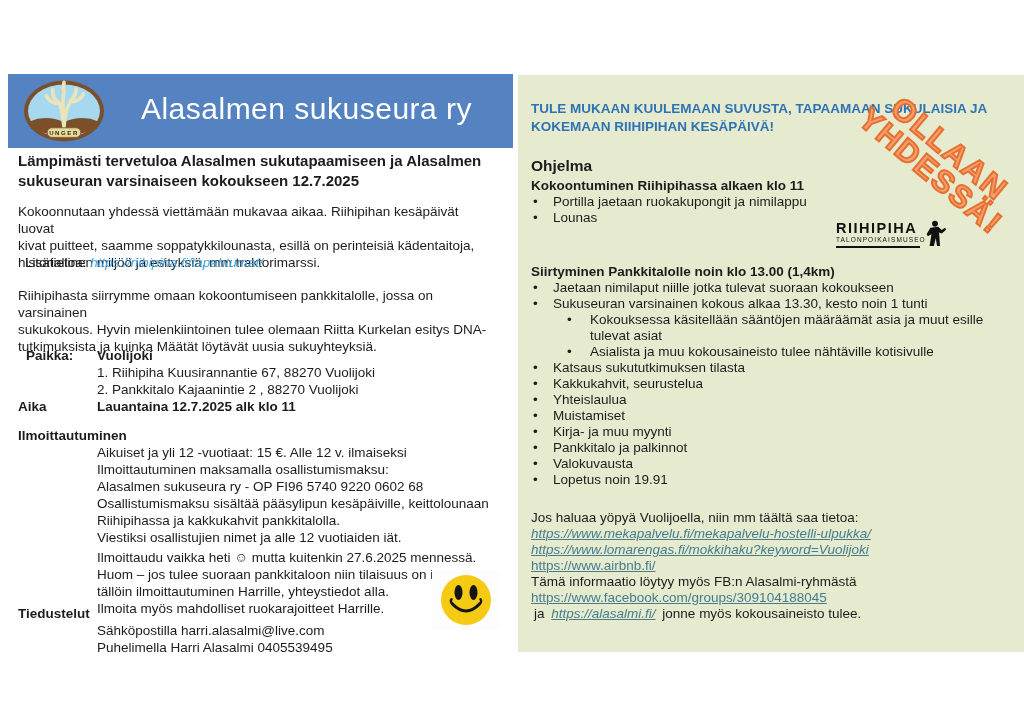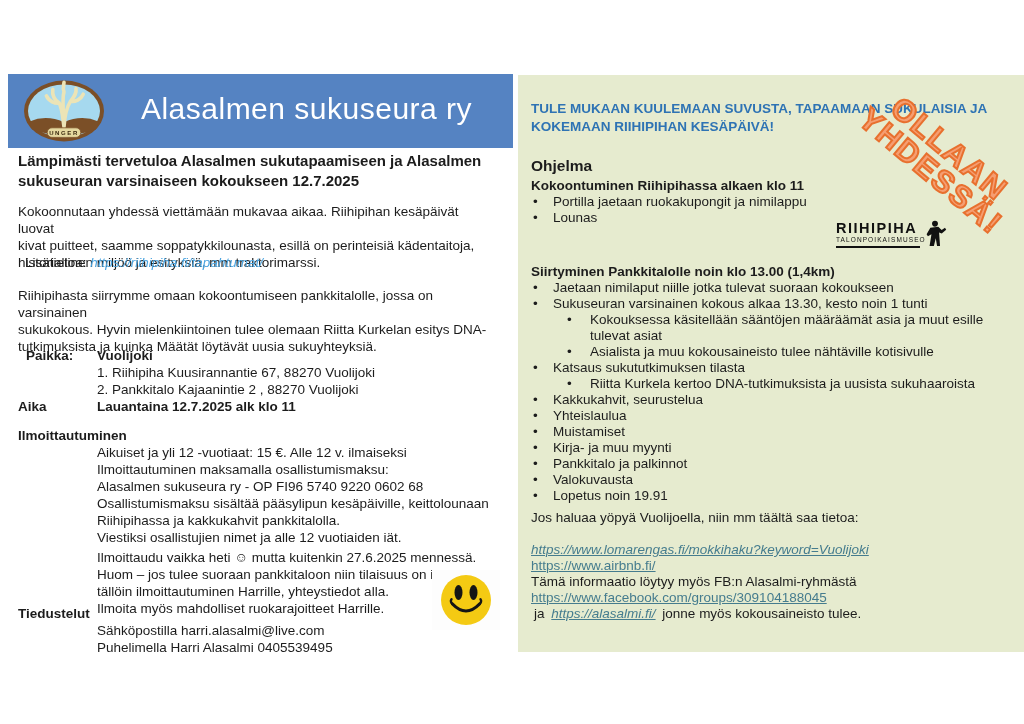--- a/index.html
+++ b/index.html
@@ -184,31 +184,31 @@
   </div>
 
   <div class="gp s2-title">Siirtyminen Pankkitalolle noin klo 13.00 (1,4km)</div>
 
   <div class="gp s2-list">
     <div class="lvl1">Jaetaan nimilaput niille jotka tulevat suoraan kokoukseen</div>
     <div class="lvl1">Sukuseuran varsinainen kokous alkaa 13.30,  kesto noin 1 tunti</div>
     <div class="lvl2">Kokouksessa käsitellään sääntöjen määräämät asia ja muut esille tulevat asiat</div>
     <div class="lvl2">Asialista ja muu kokousaineisto tulee nähtäville kotisivulle</div>
     <div class="lvl1">Katsaus sukututkimuksen tilasta</div>
-    <div class="lvl2">Riitta Kurkela kertoo DNA-tutkimuksista ja uusista sukuhaaroista</div>
     <div class="lvl1">Kakkukahvit, seurustelua</div>
     <div class="lvl1">Yhteislaulua</div>
     <div class="lvl1">Muistamiset</div>
     <div class="lvl1">Kirja- ja muu myynti</div>
     <div class="lvl1">Pankkitalo ja palkinnot</div>
     <div class="lvl1">Valokuvausta</div>
     <div class="lvl1">Lopetus noin 19.91</div>
   </div>
 
   <div class="gp lodging-intro">Jos haluaa yöpyä Vuolijoella, niin mm täältä saa tietoa:</div>
+  <a href="#" class="gp lodge-link1 link-teal it">https://www.mekapalvelu.fi/mekapalvelu-hostelli-ulpukka/</a>
   <a href="#" class="gp lodge-link2 link-teal it">https://www.lomarengas.fi/mokkihaku?keyword=Vuolijoki</a>
   <a href="#" class="gp lodge-link3 link-teal">https://www.airbnb.fi/</a>
 
   <div class="gp fb-text">Tämä informaatio löytyy myös FB:n Alasalmi-ryhmästä</div>
   <a href="#" class="gp fb-link link-teal">https://www.facebook.com/groups/309104188045</a>
 
   <div class="gp final-line">
     <span class="sep">ja</span>
     <a href="#" class="link-teal it">https://alasalmi.fi/</a>
     <span class="sep">jonne myös kokousaineisto tulee.</span>

